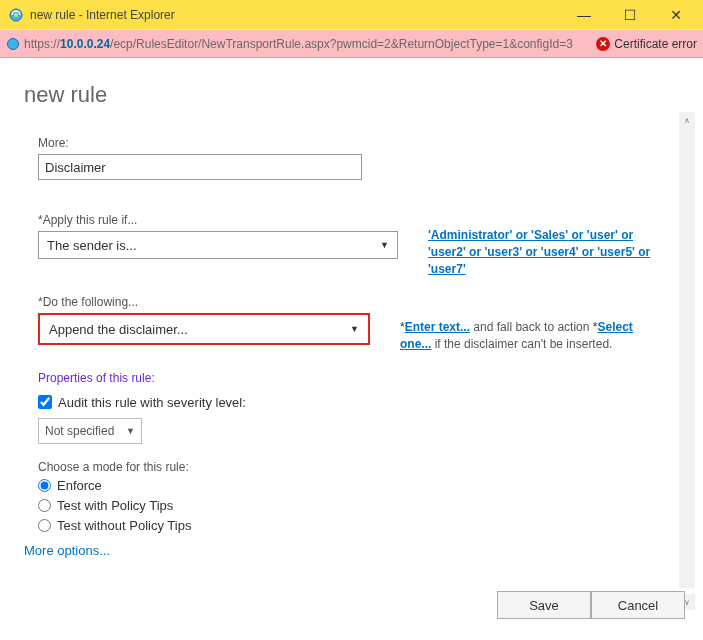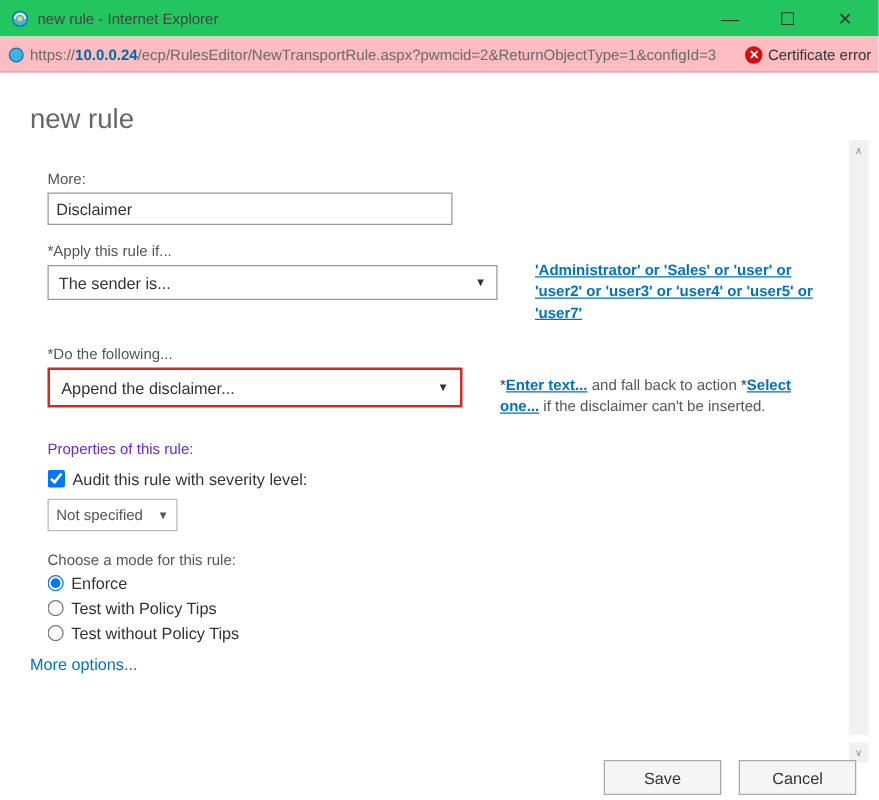--- a/index.html
+++ b/index.html
@@ -1,39 +1,39 @@
 <!DOCTYPE html>
 <html><head>
 <meta charset="utf-8">
 <style>
 * { box-sizing: border-box; margin: 0; padding: 0; }
 body { font-family: "Segoe UI", Arial, sans-serif; font-size: 13px; color: #333; background: #fff; width: 703px; height: 640px; overflow: hidden; position: relative; }
 
-.titlebar { height: 30px; display: flex; align-items: center; padding: 0 4px 0 8px; background: #22c55e; border-bottom: 1px solid #e8e8e8; }
+.titlebar { height: 30px; display: flex; align-items: center; padding: 0 4px 0 8px; background: #fde047; border-bottom: 1px solid #e8e8e8; }
 .titlebar .ie-icon { width: 16px; height: 16px; margin-right: 6px; }
 .titlebar .title { flex: 1; font-size: 12px; color: #444; }
 .titlebar .winbtn { width: 46px; height: 30px; display: flex; align-items: center; justify-content: center; font-size: 14px; color: #333; cursor: pointer; }
 
 .addrbar { height: 28px; background: #fbbcc2; display: flex; align-items: center; padding: 0 6px; border-bottom: 1px solid #e7a0a7; font-size: 12px; }
 .addrbar .ie-small { width: 14px; height: 14px; margin-right: 4px; }
 .addrbar .url { flex: 1; white-space: nowrap; overflow: hidden; }
 .addrbar .url .proto { color: #6a6a6a; }
 .addrbar .url .host { color: #0369a1; font-weight: 600; }
 .addrbar .url .path { color: #6a6a6a; }
 .addrbar .cert { display: flex; align-items: center; color: #333; gap: 4px; }
 .addrbar .cert .x { width: 14px; height: 14px; border-radius: 50%; background: #d40f0f; color: #fff; display: flex; align-items: center; justify-content: center; font-size: 10px; font-weight: bold; }
 
 .page { position: relative; padding: 24px 24px 0 24px; height: 582px; }
 .page h1 { font-size: 22px; font-weight: 300; color: #666; margin-bottom: 28px; }
 
 .form { padding-left: 14px; width: 640px; }
 .label { font-size: 12px; color: #555; margin-bottom: 4px; }
 .req::before { content: "*"; }
 
-.textinput { width: 324px; height: 26px; border: 1px solid #999; padding: 0 6px; font-size: 13px; color: #333; margin-bottom: 14px; }
+.textinput { width: 324px; height: 26px; border: 1px solid #999; padding: 0 6px; font-size: 13px; color: #333; margin-bottom: 33px; }
 
 .row { display: flex; align-items: flex-start; gap: 30px; margin-bottom: 18px; }
 .selectbox { position: relative; width: 360px; height: 28px; border: 1px solid #999; background: #fff; display: flex; align-items: center; padding: 0 8px; cursor: pointer; }
 .selectbox .sel-text { flex: 1; font-size: 13px; color: #333; }
 .selectbox .caret { font-size: 9px; color: #333; }
 .highlight { border: 2px solid #d22b1f; }
 .highlight .selectbox { border: none; width: 100%; height: 100%; }
 .hl-wrap { width: 332px; height: 32px; padding: 1px; }
 
 .sidevalue { flex: 1; font-size: 12px; line-height: 1.4; padding-top: 0; }
@@ -56,21 +56,21 @@
 .radio-row input[type=radio] { width: 13px; height: 13px; }
 .radio-row label { font-size: 13px; color: #333; }
 
 .more-opts { color: #0072c6; font-size: 13px; cursor: pointer; margin-top: 6px; margin-left: -14px; }
 
 .scrollbar { position: absolute; right: 8px; top: 70px; width: 16px; height: 460px; background: #f1f1f1; }
 .scroll-cap { position: absolute; width: 16px; height: 16px; background: #f1f1f1; display: flex; align-items: center; justify-content: center; font-size: 8px; color: #888; cursor: pointer; }
 .scroll-cap.top { top: 54px; right: 8px; }
 .scroll-cap.bot { top: 536px; right: 8px; }
 
-.footer { position: absolute; bottom: 4px; right: 18px; display: flex; gap: 14px; }
+.footer { position: absolute; bottom: 21px; right: 18px; display: flex; }
 .btn { width: 94px; height: 28px; border: 1px solid #aaa; background: #f5f5f5; font-size: 13px; color: #333; cursor: pointer; display: flex; align-items: center; justify-content: center; }
 </style>
 </head>
 <body>
 
 <div class="titlebar">
   <span class="ie-icon">
     <svg viewBox="0 0 16 16">
         <circle cx="8" cy="8" r="6" fill="#3cb4e7" stroke="#1a6fa5" stroke-width="1"></circle>
         <path d="M4 8 A4 4 0 0 1 12 8" stroke="#fff" stroke-width="1.5" fill="none"></path>

